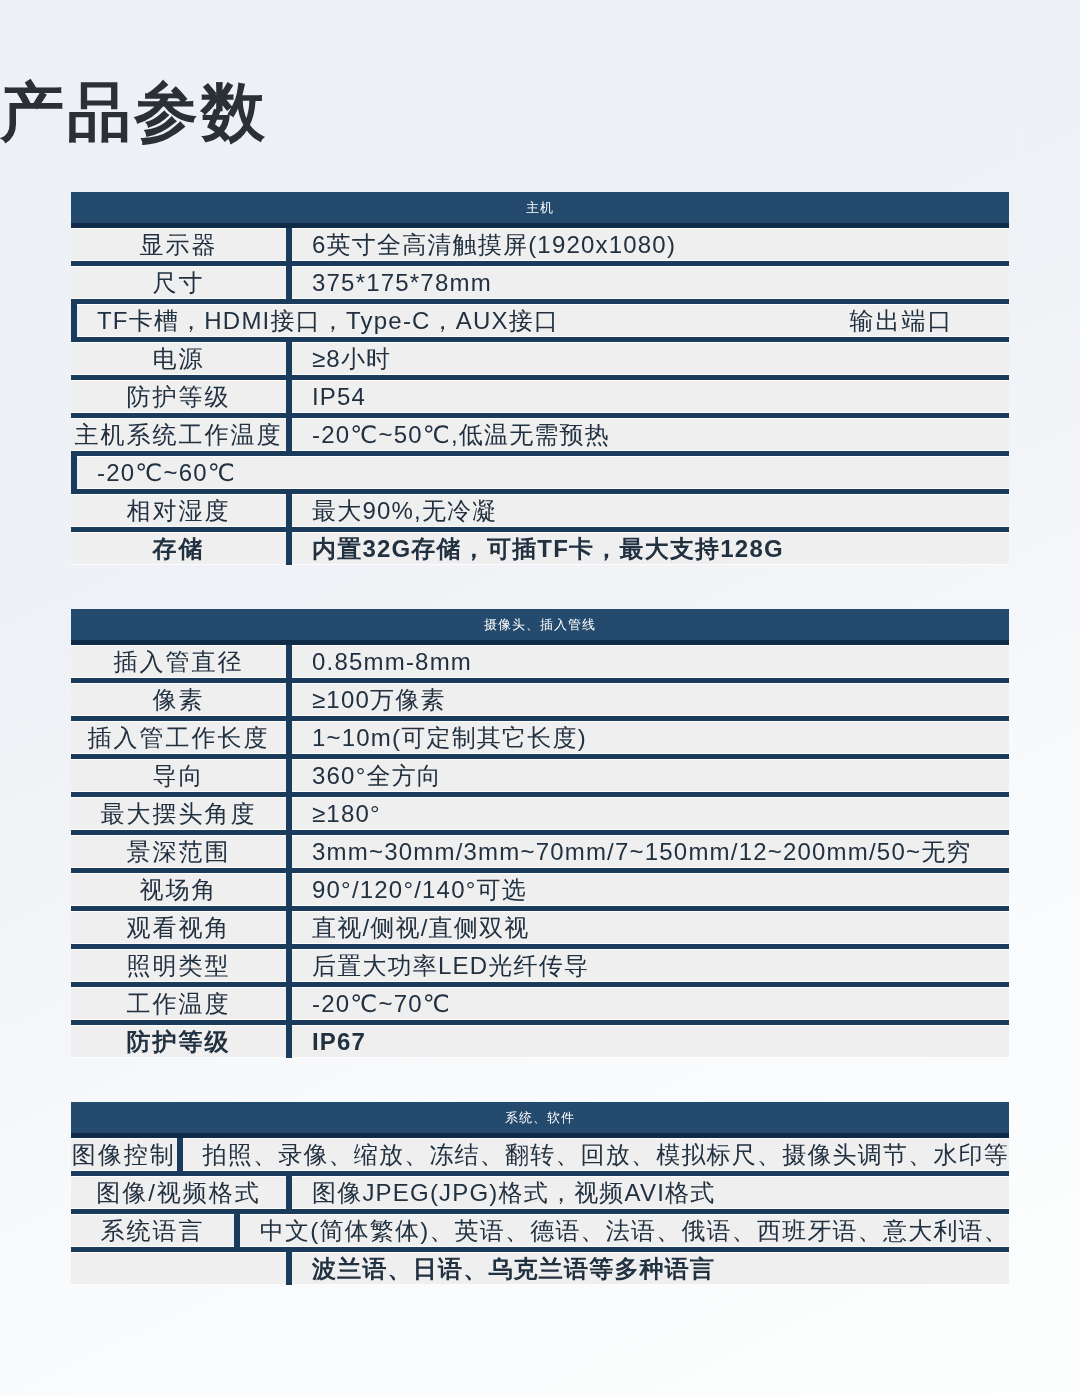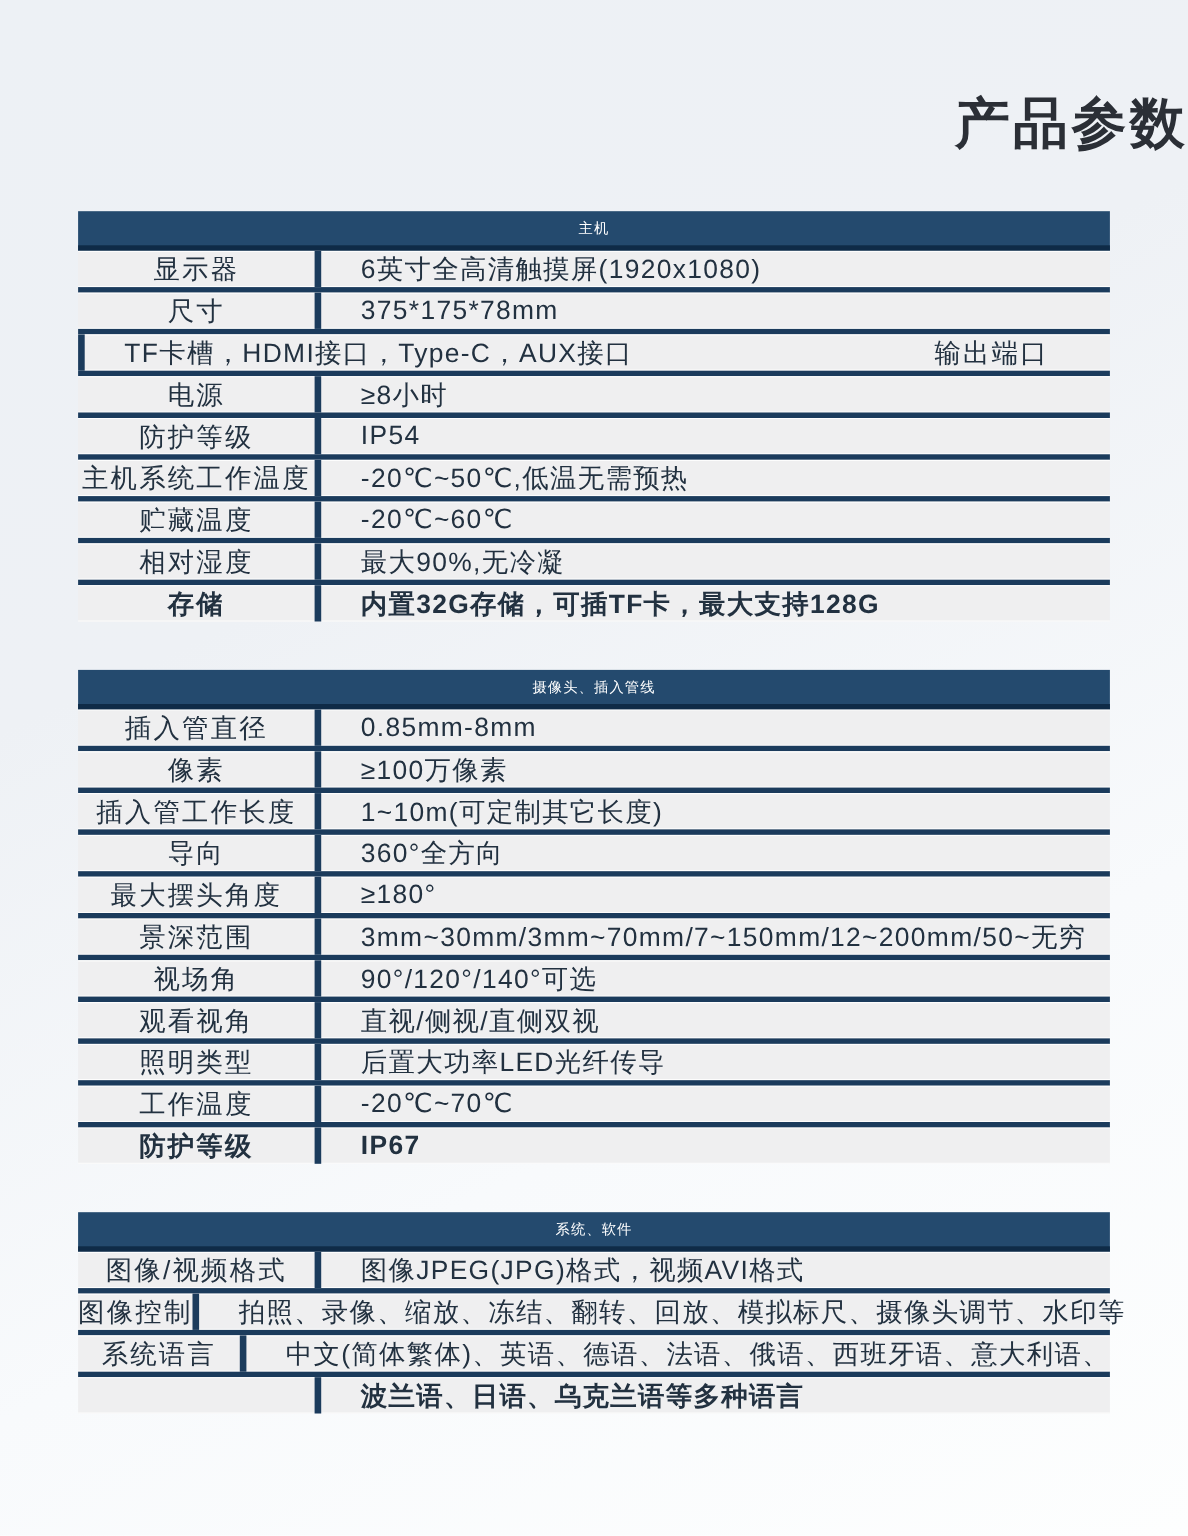--- a/index.html
+++ b/index.html
@@ -13,22 +13,22 @@
       #f8fafc 68%,
       var(--page_bg_bottom, #fdfefe) 100%);
     overflow: hidden;
   }
 
   .title {
     margin: 0 0 52px 0;
     padding-top: 84px;
     height: 56px;
     line-height: 56px;
-    text-align: right;
-    font-size: 50px;
+    text-align: left;
+    font-size: 64px;
     font-weight: 900;
     letter-spacing: 3px;
     color: var(--title_color, #2b2f36);
   }
 
   .spec-table {
     width: 938px;
     margin: 0 auto 44px auto;
   }
 
@@ -61,21 +61,21 @@
     white-space: nowrap;
   }
   .cell.label {
     width: 215px;
     justify-content: center;
     letter-spacing: 2px;
   }
   .cell.value {
     flex: 1;
     border-left: 6px solid var(--divider, #1b3b5c);
-    padding-left: 36px;
+    padding-left: 20px;
     letter-spacing: 1.2px;
   }
 </style>
 </head>
 <body>
 
 <div>
 
   <h1 class="title">产品参数</h1>
 
@@ -99,21 +99,20 @@
     </div>
     <div class="row">
       <div class="cell label">防护等级</div>
       <div class="cell value">IP54</div>
     </div>
     <div class="row">
       <div class="cell label">主机系统工作温度</div>
       <div class="cell value">-20℃~50℃,低温无需预热</div>
     </div>
     <div class="row">
-      <div class="cell label">贮藏温度</div>
       <div class="cell value">-20℃~60℃</div>
     </div>
     <div class="row">
       <div class="cell label">相对湿度</div>
       <div class="cell value">最大90%,无冷凝</div>
     </div>
     <div class="row">
       <div class="cell label">存储</div>
       <div class="cell value">内置32G存储，可插TF卡，最大支持128G</div>
     </div>
@@ -163,26 +162,26 @@
     </div>
     <div class="row">
       <div class="cell label">防护等级</div>
       <div class="cell value">IP67</div>
     </div>
   </section>
 
   <section class="spec-table">
     <div class="table-header">系统、软件</div>
     <div class="row">
+      <div class="cell label">图像控制</div>
+      <div class="cell value">拍照、录像、缩放、冻结、翻转、回放、模拟标尺、摄像头调节、水印等</div>
+    </div>
+    <div class="row">
       <div class="cell label">图像/视频格式</div>
       <div class="cell value">图像JPEG(JPG)格式，视频AVI格式</div>
-    </div>
-    <div class="row">
-      <div class="cell label">图像控制</div>
-      <div class="cell value">拍照、录像、缩放、冻结、翻转、回放、模拟标尺、摄像头调节、水印等</div>
     </div>
     <div class="row">
       <div class="cell label">系统语言</div>
       <div class="cell value">中文(简体繁体)、英语、德语、法语、俄语、西班牙语、意大利语、</div>
     </div>
     <div class="row">
       <div class="cell label"></div>
       <div class="cell value">波兰语、日语、乌克兰语等多种语言</div>
     </div>
   </section>

